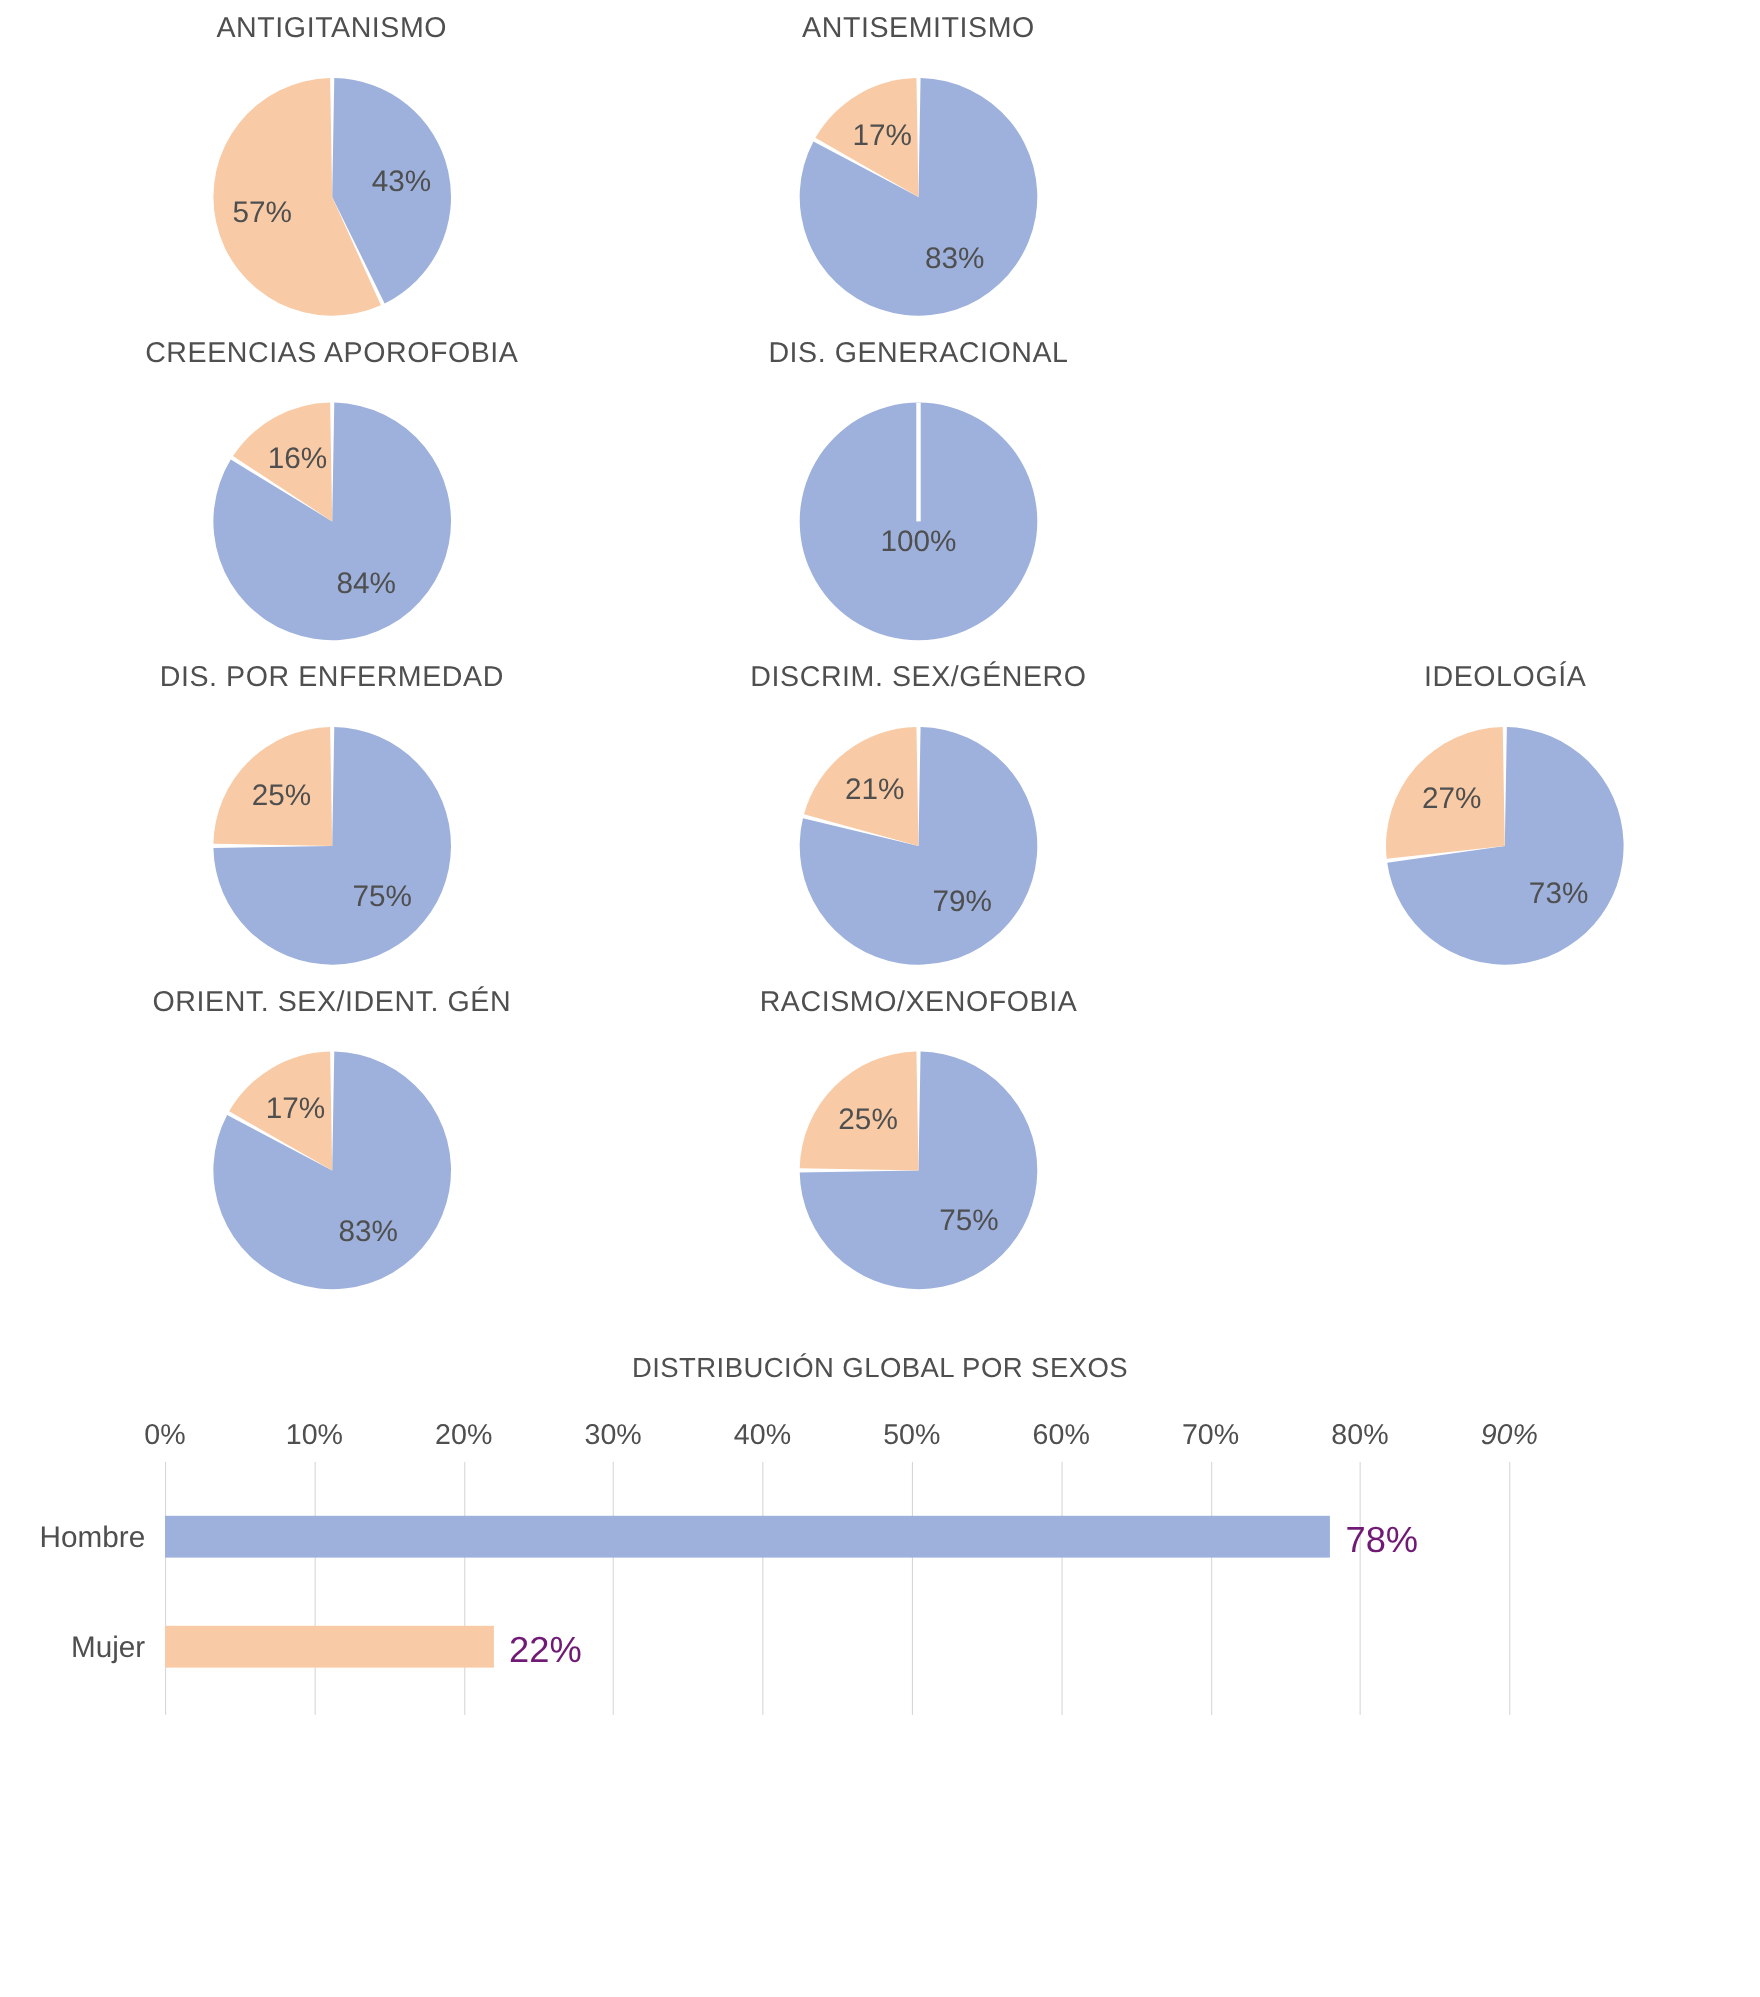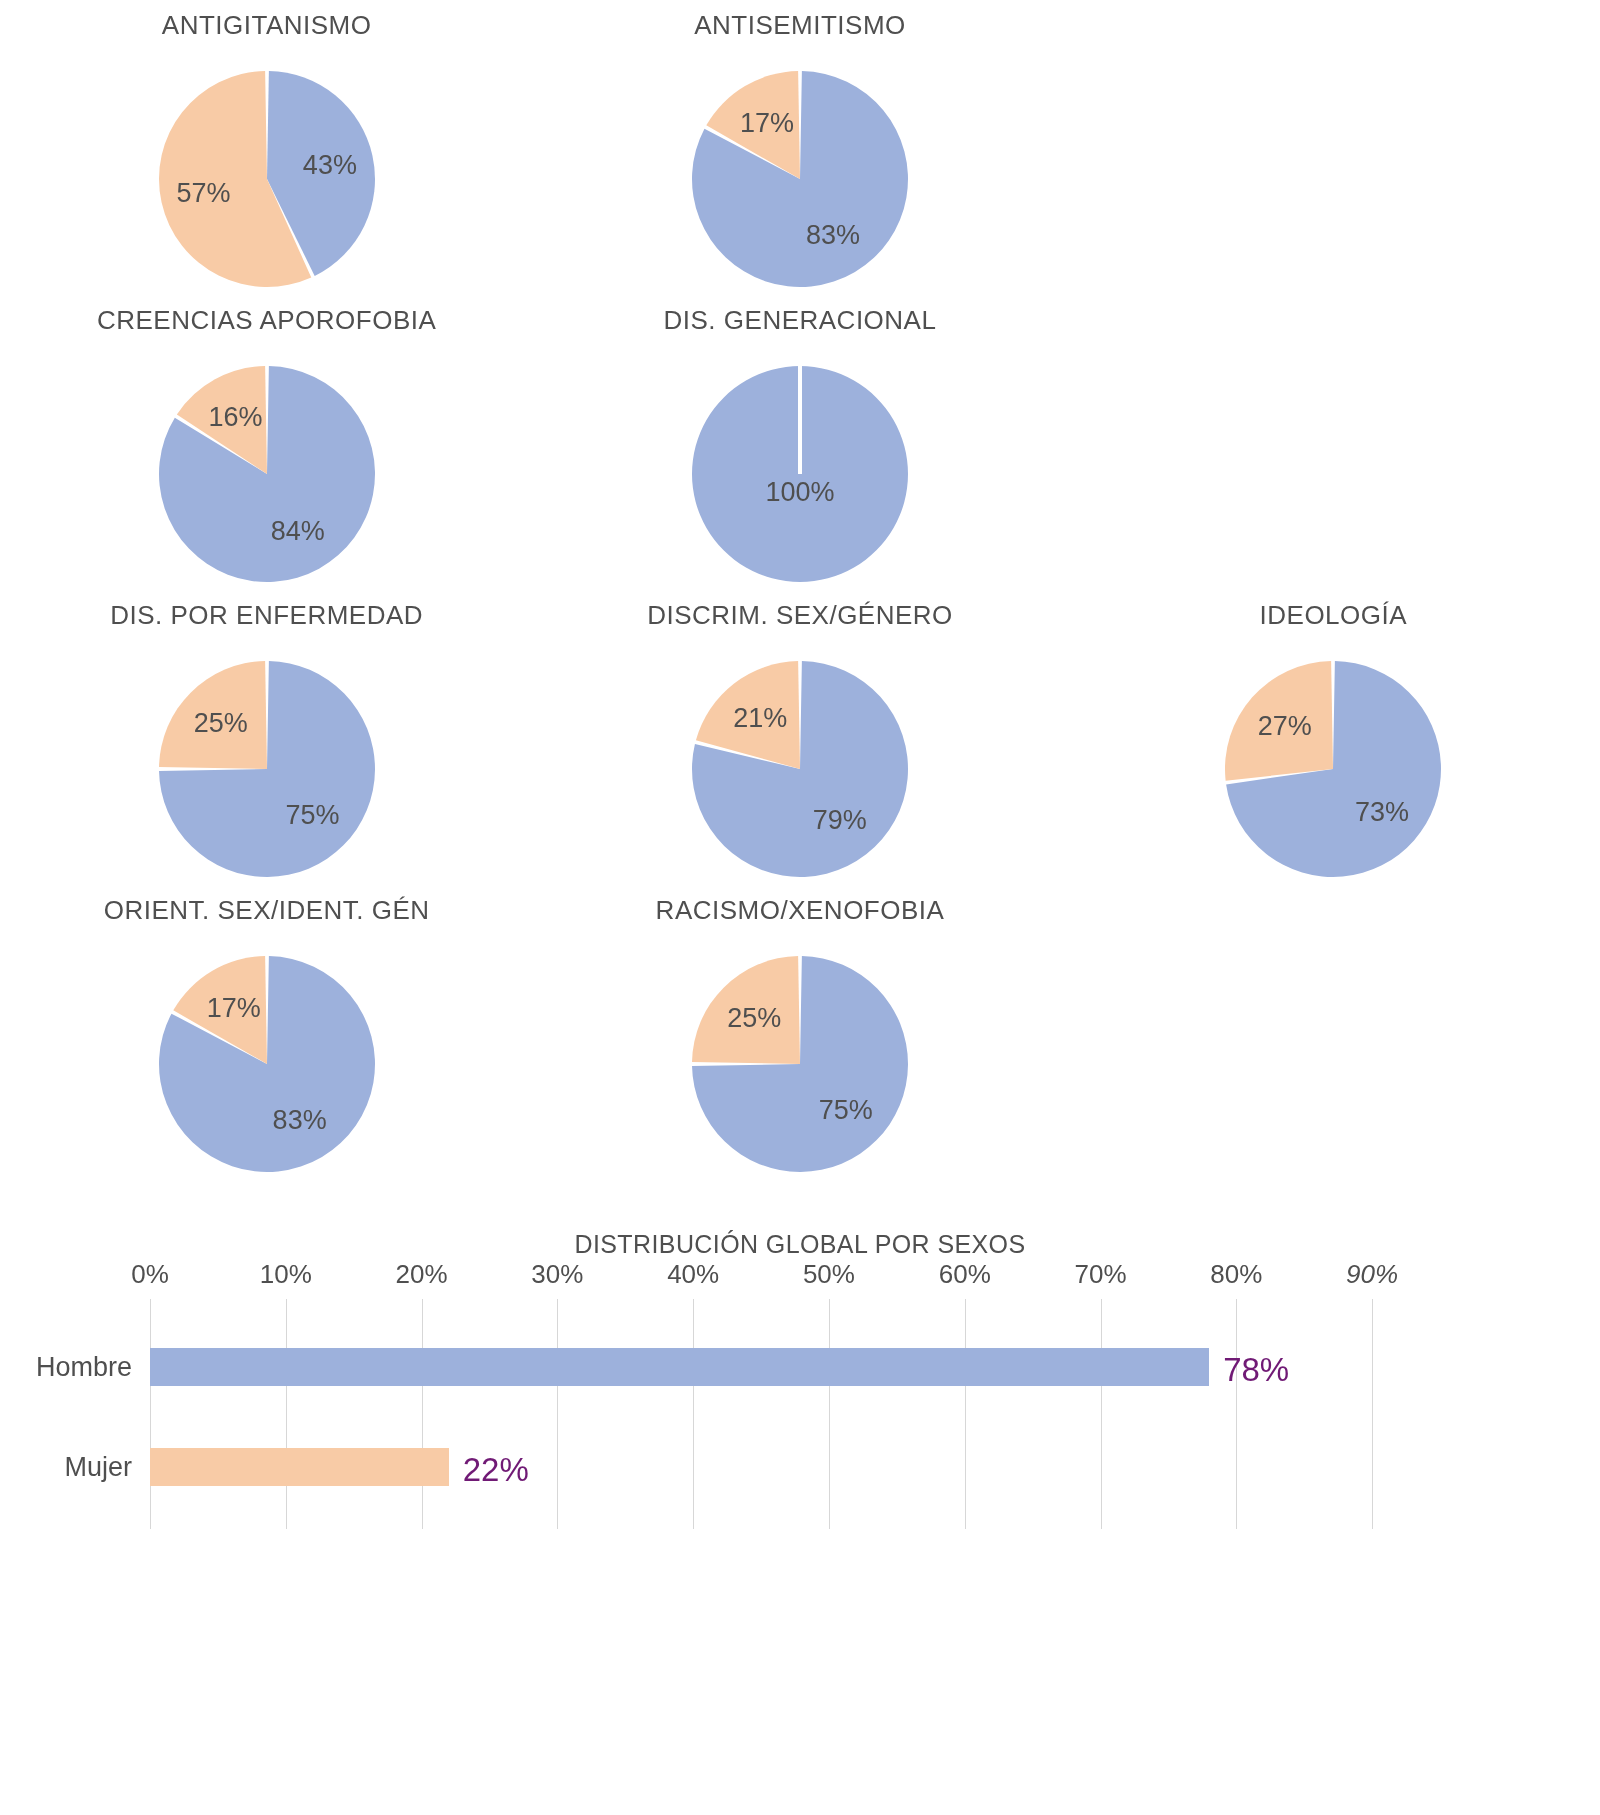--- a/index.html
+++ b/index.html
@@ -13,20 +13,21 @@
     font-family: "Liberation Sans", sans-serif;
     color: #4a4a4a;
     position: relative;
     overflow: hidden;
   }
 
   #pies {
     width: 1600px;
     padding-top: 10px;
     box-sizing: border-box;
+    padding-left: 35px;
   }
 
   .pie-row {
     display: flex;
     width: 1600px;
   }
 
   .pie-cell {
     width: 533.33px;
     display: flex;
@@ -69,20 +70,21 @@
     width: 1600px;
     margin-top: 40px;
     position: relative;
   }
 
   .bar-title {
     text-align: center;
     font-size: 25px;
     color: #4f4f4f;
     letter-spacing: 0.4px;
+    margin-bottom: 30px;
   }
 
   .bar-area {
     position: relative;
     width: 1290px;
     margin-left: 150px;
     height: 280px;
   }
 
   .axis-labels {

